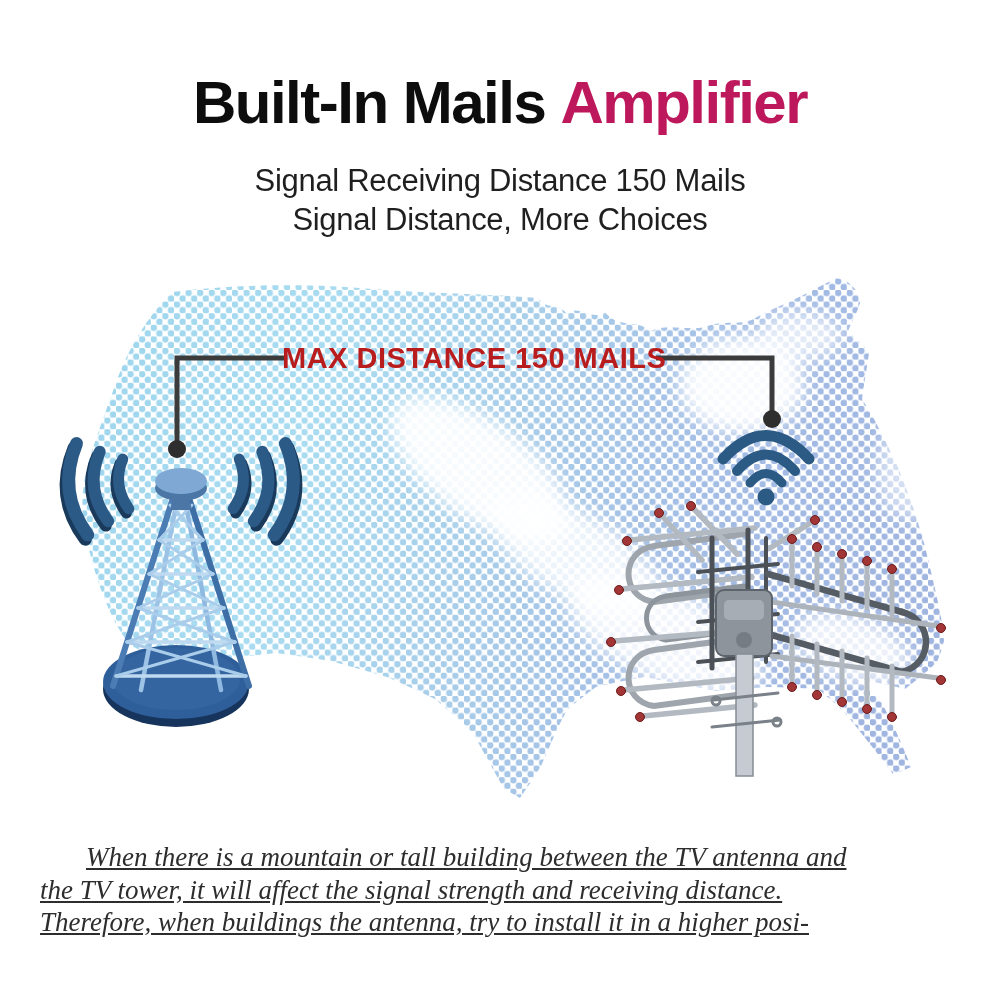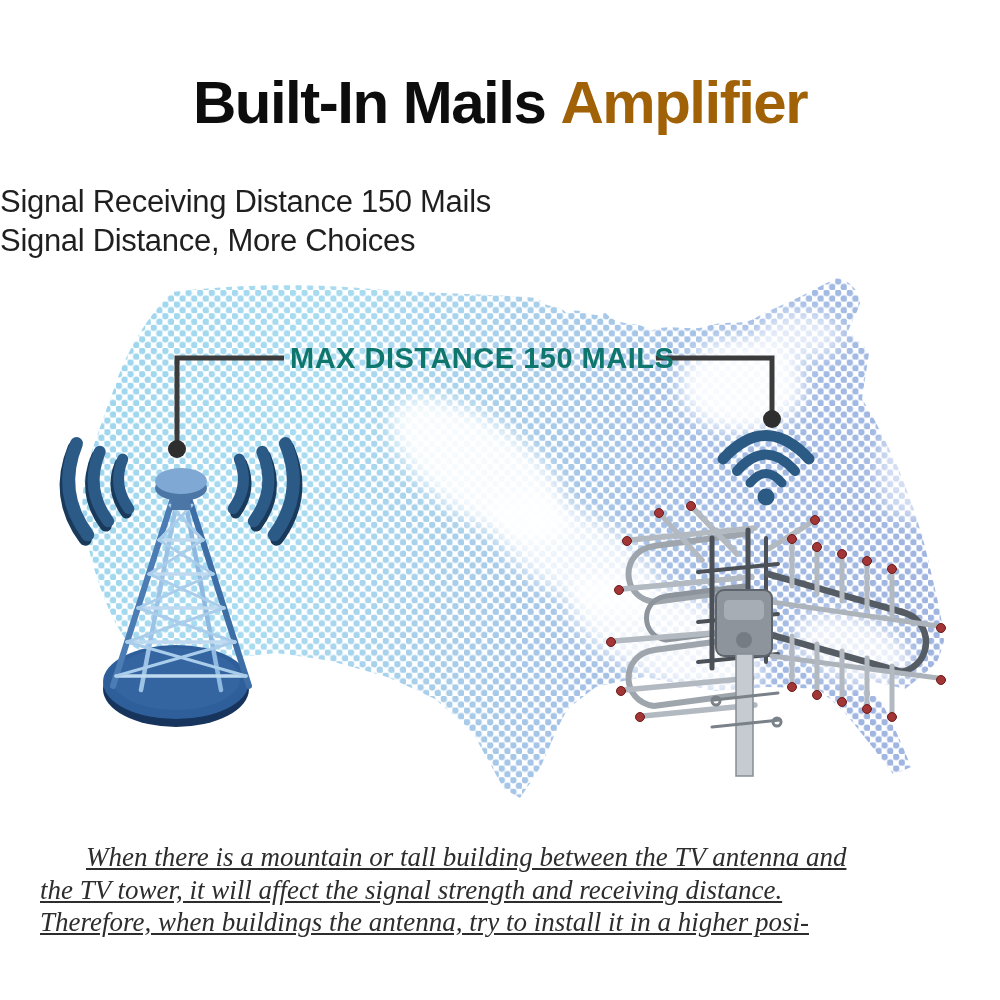--- a/index.html
+++ b/index.html
@@ -5,31 +5,31 @@
   html,body{margin:0;padding:0;background:#fff;}
   .canvas{
     position:relative;width:1000px;height:1000px;background:#ffffff;overflow:hidden;
     font-family:"Liberation Sans",sans-serif;
   }
   
   .title{
     position:absolute;top:68px;left:0;width:1000px;text-align:center;
     font-size:60px;font-weight:700;letter-spacing:-1.5px;color:#0d0d0d;white-space:nowrap;
   }
-  .title .accent{color:#a16207;}
+  .title .accent{color:#be185d;}
   .subtitle{
-    position:absolute;left:0;width:1000px;text-align:left;
-    font-size:31px;font-weight:400;color:#1f1f1f;letter-spacing:-0.3px;white-space:nowrap;margin-top:21px;
+    position:absolute;left:0;width:1000px;text-align:center;
+    font-size:31px;font-weight:400;color:#1f1f1f;letter-spacing:-0.3px;white-space:nowrap;
   }
   .subtitle.s1{top:163px;}
   .subtitle.s2{top:202px;}
   
   .map-label{
-    position:absolute;left:290px;top:342px;width:358px;text-align:left;
-    font-size:29px;font-weight:600;color:#0f766e;letter-spacing:0.5px;white-space:nowrap;
+    position:absolute;left:282px;top:342px;width:358px;text-align:left;
+    font-size:29px;font-weight:600;color:#b91c1c;letter-spacing:0.5px;white-space:nowrap;
   }
   
   .scene{position:absolute;left:0;top:0;width:1000px;height:1000px;}
   
   .para{
     position:absolute;left:40px;top:841px;width:925px;
     font-family:"Liberation Serif",serif;font-style:italic;font-weight:500;
     font-size:27px;line-height:32.5px;color:#2d2d2d;text-decoration:underline;
   }
   .para .ln{white-space:nowrap;}

